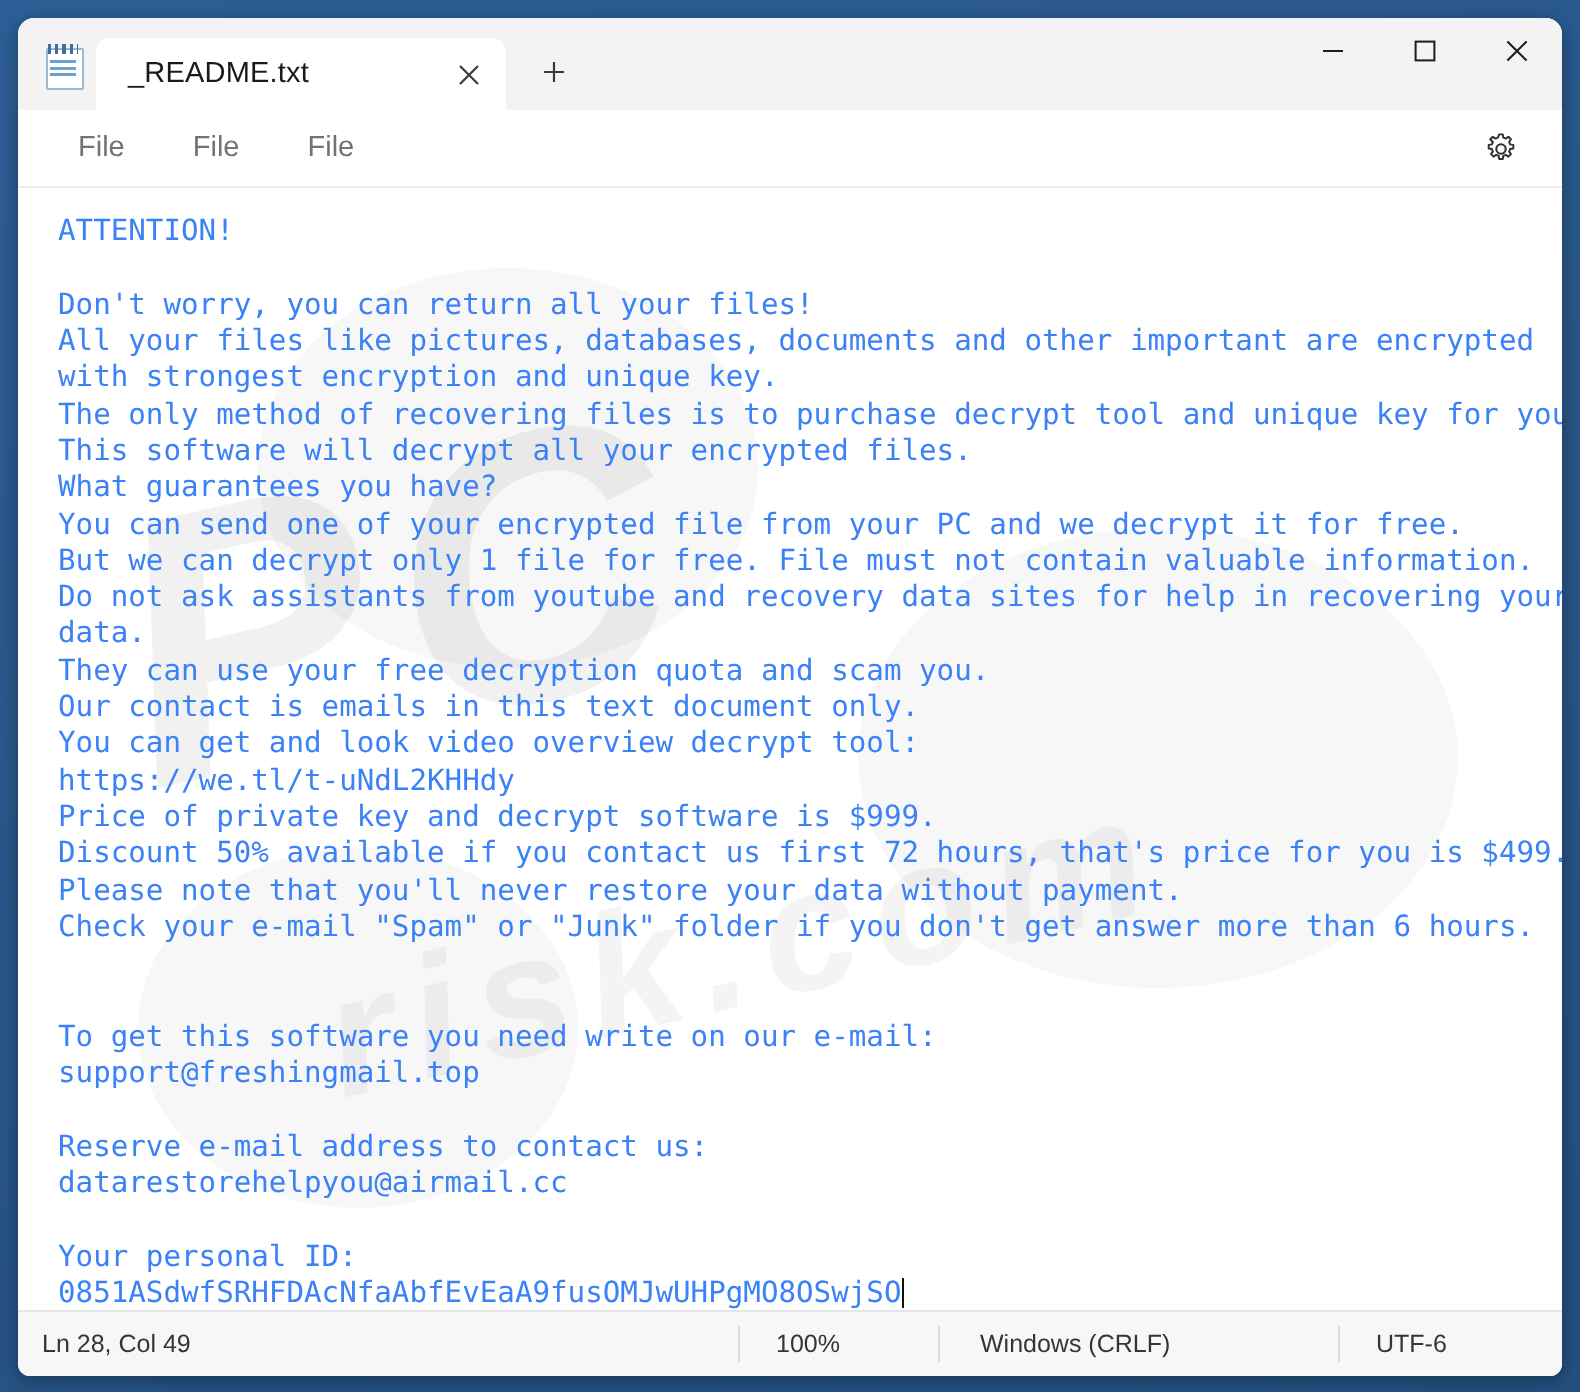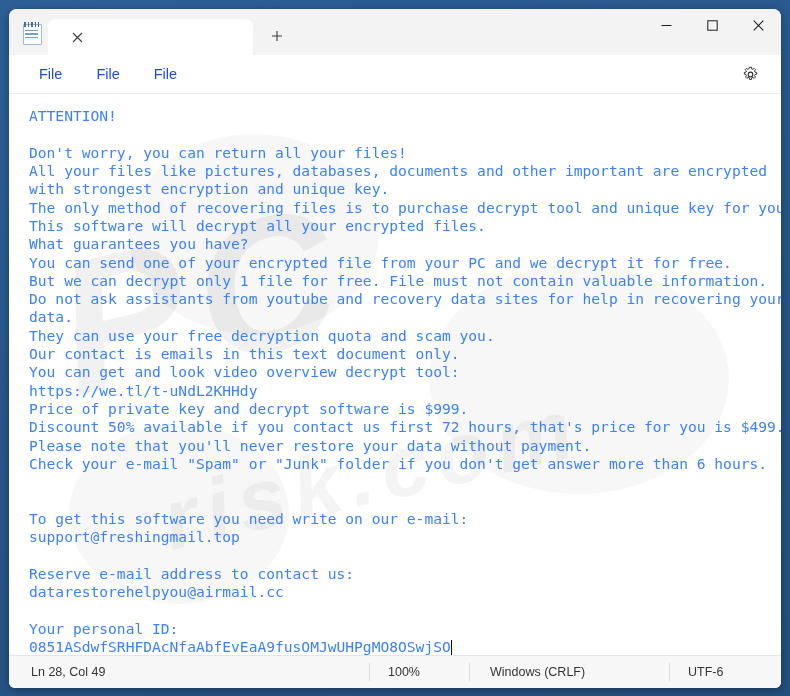--- a/index.html
+++ b/index.html
@@ -149,21 +149,21 @@
     height: 38px;
     background: #ffffff;
     display: flex;
     align-items: center;
     padding: 0 6px 0 18px;
     border-bottom: 1px solid #ececec;
     flex: 0 0 auto;
   }
   .menu-item {
     font-size: 14.5px;
-    color: #1d4ed8;
+    color: #737373;
     padding: 5px 12px;
     border-radius: 4px;
     margin-right: 10px;
     white-space: nowrap;
   }
   .gear {
     margin-left: auto;
     width: 34px;
     height: 30px;
     display: flex;
@@ -252,21 +252,21 @@
     color: #353535;
     flex: 0 0 auto;
   }
   .sb-cell {
     padding: 0 18px;
     height: 18px;
     display: flex;
     align-items: center;
     white-space: nowrap;
   }
-  .sb-lncol { width: 360px; box-sizing: border-box; padding-left: 22px; }
+  .sb-lncol { width: 360px; box-sizing: border-box; padding-left: 12px; }
   .sb-zoom  { width: 100px; box-sizing: border-box; border-left: 1px solid #dcdcdc; }
   .sb-eol   { width: 200px; box-sizing: border-box; border-left: 1px solid #dcdcdc; padding-left: 20px; }
   .sb-enc   { border-left: 1px solid #dcdcdc; }
 </style>
 </head>
 <body>
 
 <div id="desktop">
 
   <div id="window">
@@ -274,20 +274,21 @@
     <div class="titlebar">
 
       <div class="app-icon">
         <div class="np-body"></div>
         <div class="np-lines"></div>
         <div class="np-spiral"></div>
       </div>
 
       <div class="tabstrip">
         <div class="tab">
+          <span class="tab-title">_README.txt</span>
           <span class="tab-close">
             <svg width="11" height="11" viewBox="0 0 11 11" aria-hidden="true">
               <path d="M1 1 L10 10 M10 1 L1 10" stroke="currentColor" stroke-width="1.1" fill="none"></path>
             </svg>
           </span>
         </div>
         <div class="newtab">
           <svg width="12" height="12" viewBox="0 0 12 12" aria-hidden="true">
             <path d="M6 1 L6 11 M1 6 L11 6" stroke="currentColor" stroke-width="1.1" fill="none"></path>
           </svg>

